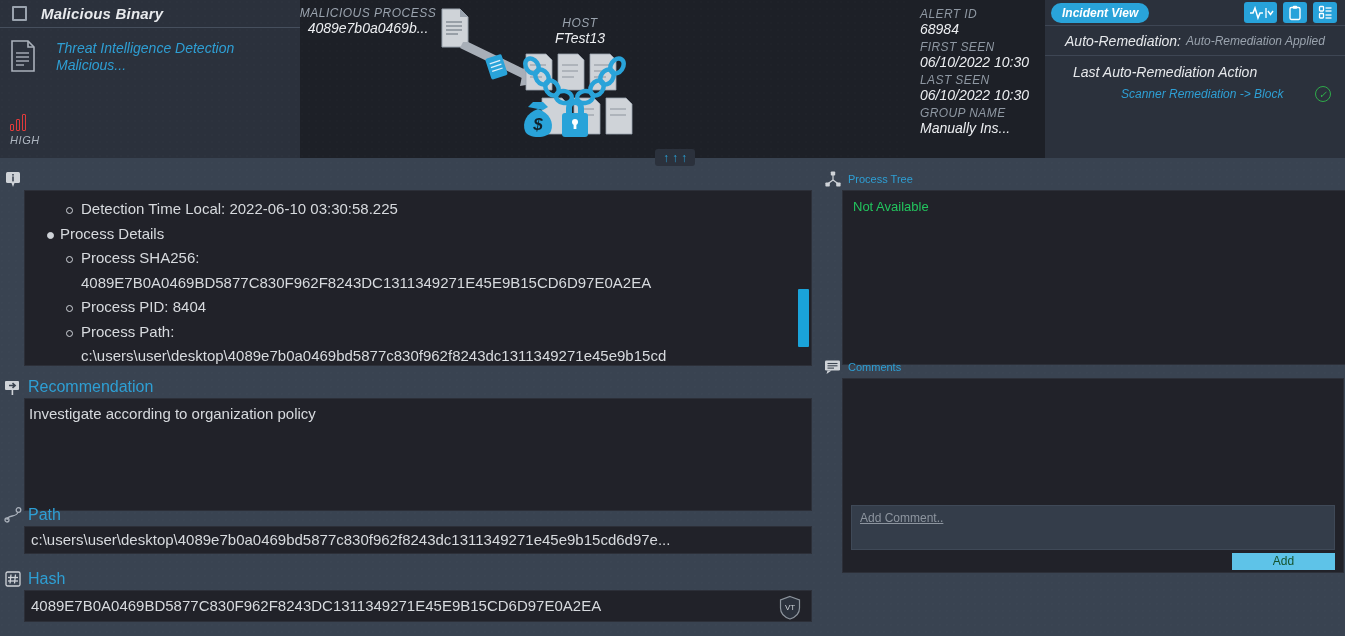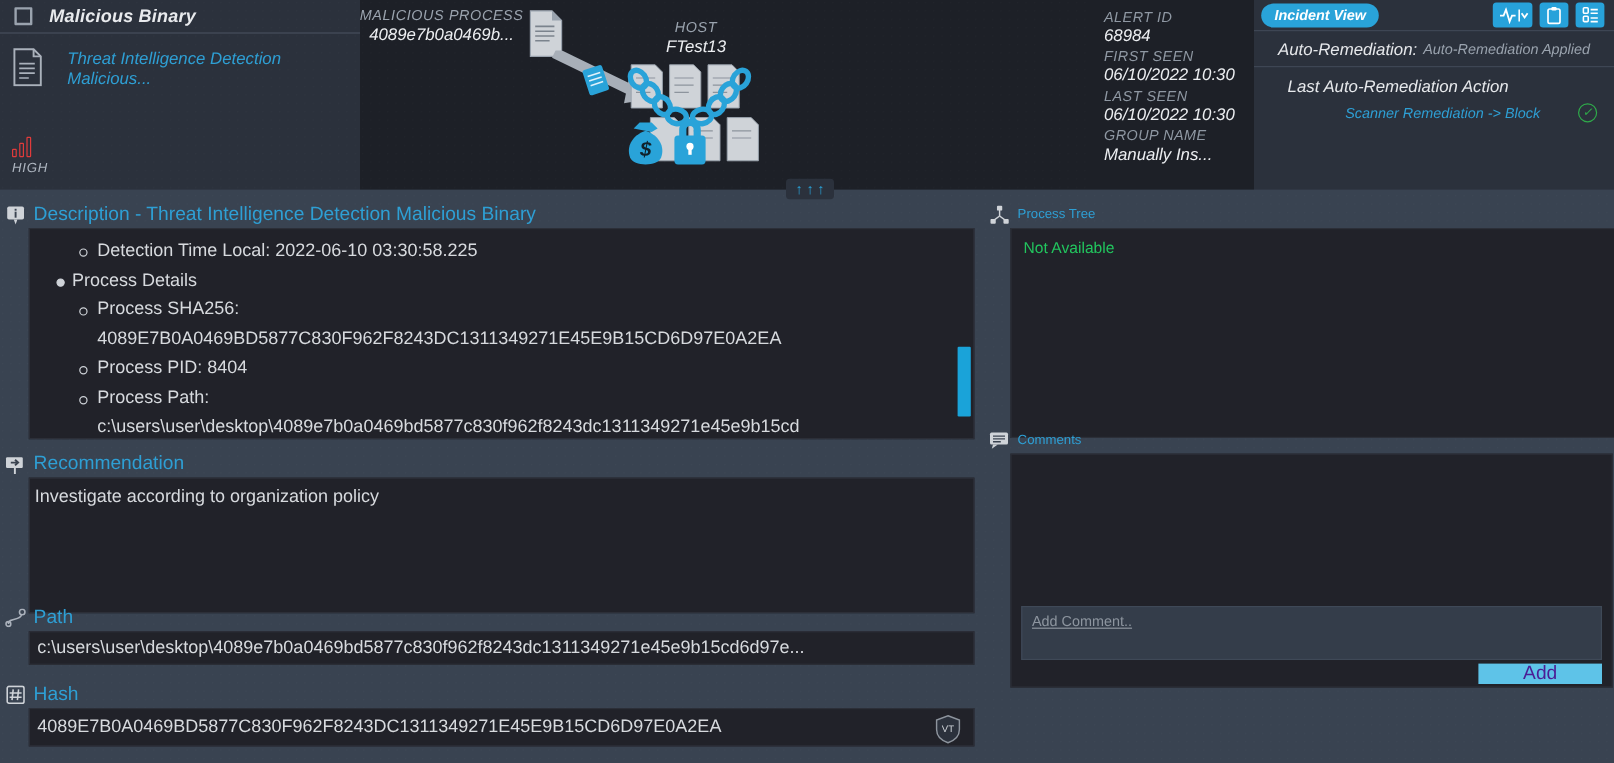--- a/index.html
+++ b/index.html
@@ -160,21 +160,21 @@
 
   #sec-comments { left:820px; top:188px; width:520px; }
   #cm-panel { margin-left:22px; width:502px; height:195px; padding:0; background:#212229; }
   .cm-list { height:126px; }
   .cm-input {
     margin:0 8px; height:45px; background:#343d4a; border:1px solid #3f4957;
     color:#8d959f; font-size:12px; padding:5px 8px; cursor:text;text-decoration:underline;
   }
   .cm-bar { height:22px; display:flex; align-items:center; justify-content:flex-end; padding-right:8px; }
   .add-btn {
-    background:#5ec3e8; color:#4c1d95; font-size:16px; text-align:center;
+    background:#5ec3e8; color:#14532d; font-size:12px; text-align:center;
     width:103px; height:17px; line-height:17px; cursor:pointer;
   }
   svg { display:block; }
 </style>
 </head>
 <body>
 
 <div class="header">
 
   <div class="hdr-left">
@@ -359,21 +359,20 @@
   <div class="sec" id="sec-description">
     <div class="sec-head">
       <span class="sec-ico">
         <svg width="16" height="17" viewBox="0 0 16 17">
           <rect x="1" y="1" width="14" height="11" rx="1.5" fill="#cfd3d8"></rect>
           <path d="M6.5 12 h3 l-1.5 4 z" fill="#cfd3d8"></path>
           <rect x="7.2" y="3" width="1.6" height="1.6" fill="#3a4350"></rect>
           <rect x="7.2" y="5.4" width="1.6" height="5" fill="#3a4350"></rect>
         </svg>
       </span>
-      <span class="sec-title">Description - Threat Intelligence Detection Malicious Binary</span>
     </div>
     <div class="panel" id="desc-panel">
       <ul class="bullets">
         <li>Detection Time Local: 2022-06-10 03:30:58.225</li>
         <li class="l1">Process Details</li>
         <li>Process SHA256:</li>
         <li class="cont">4089E7B0A0469BD5877C830F962F8243DC1311349271E45E9B15CD6D97E0A2EA</li>
         <li>Process PID: 8404</li>
         <li>Process Path:</li>
         <li class="cont">c:\users\user\desktop\4089e7b0a0469bd5877c830f962f8243dc1311349271e45e9b15cd</li>

